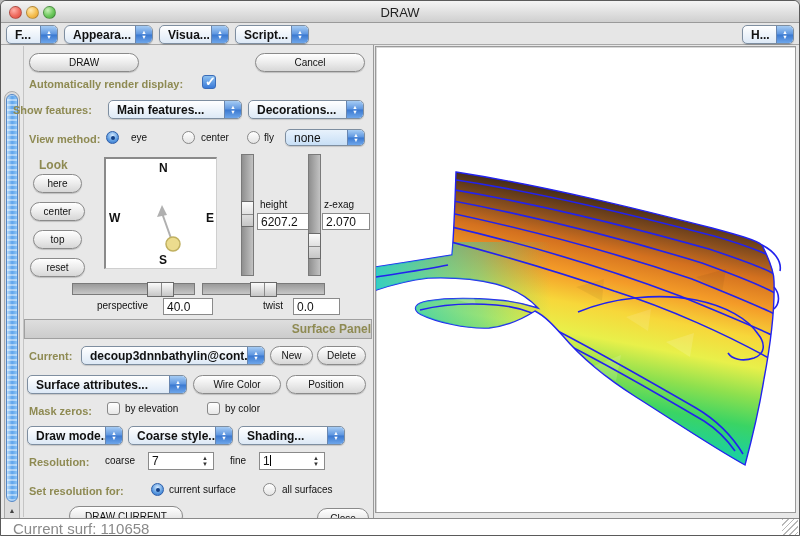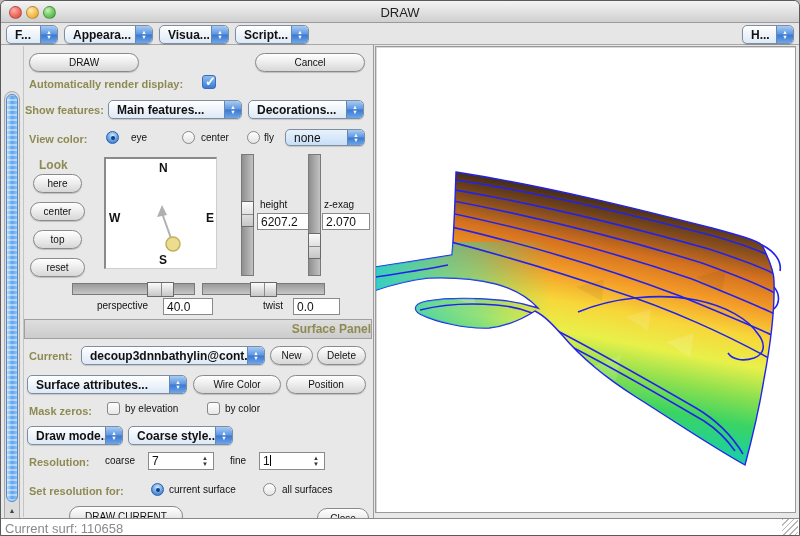--- a/index.html
+++ b/index.html
@@ -89,21 +89,21 @@
   .sbarrows { position:absolute; left:6px; top:462px; width:10px; height:20px; display:flex;
              flex-direction:column; align-items:center; justify-content:space-between; }
   .sbarrows::before { content:"▲"; font-size:7px; color:#444; }
   .sbarrows::after  { content:"▼"; font-size:7px; color:#444; }
   
   .render { position:absolute; left:374px; top:45px; width:421px; height:467px; background:#fff;
             border:1px solid #9a9a9a; box-shadow:inset 1px 1px 0 #d8d8d8; }
   
   .status { position:absolute; left:0; top:517px; width:100%; height:19px; background:#fff;
             border-top:1px solid #8a8a8a; display:flex; align-items:center; }
-  .status span { color:#8a8a8a; font-size:13px; padding-left:4px; }
+  .status span { color:#8a8a8a; font-size:15px; padding-left:12px; }
   .grip { position:absolute; right:1px; top:518px; width:16px; height:16px;
           background:repeating-linear-gradient(135deg, #b8b8b8 0 1px, transparent 1px 4px); }
   .leftpanel { position:absolute; left:0; top:44px; width:373px; height:473px; overflow:hidden;
           border-right:1px solid #9a9a9a; }
   .panelframe { position:absolute; left:22px; top:1px; width:349px; height:471px;
           border-left:1px solid #c4c4c4; }
 </style>
 </head>
 <body>
 
@@ -150,31 +150,31 @@
     <div class="pbtn" style="left:28px;top:8px;width:110px;">
       <span>DRAW</span>
       </div>
     <div class="pbtn" style="left:254px;top:8px;width:110px;">
       <span>Cancel</span>
       </div>
 
     <div class="olive" style="left:28px;top:33px;">Automatically render display:</div>
     <div class="cb checked" style="left:201px;top:30px;"></div>
 
-    <div class="olive" style="left:24px;top:59px;text-align:right;">Show features:</div>
+    <div class="olive" style="left:12px;top:59px;text-align:right;">Show features:</div>
     <div class="popup" style="left:107px;top:55px;width:134px;">
       <span>Main features...</span>
       <span class="stepper"></span>
     </div>
     <div class="popup" style="left:247px;top:55px;width:116px;">
       <span>Decorations...</span>
       <span class="stepper"></span>
     </div>
 
-    <div class="olive" style="left:28px;top:88px;">View color:</div>
+    <div class="olive" style="left:28px;top:88px;">View method:</div>
     <div class="radio sel" style="left:105px;top:86px;"></div>
     <div class="blab" style="left:130px;top:87px;">eye</div>
     <div class="radio" style="left:181px;top:86px;"></div>
     <div class="blab" style="left:200px;top:87px;">center</div>
     <div class="radio" style="left:246px;top:86px;"></div>
     <div class="blab" style="left:263px;top:87px;">fly</div>
     <div class="popup" style="left:284px;top:84px;width:80px;height:17px;background:linear-gradient(#e8f2fc,#c8dff6);">
       <span style="font-weight:normal;">none</span>
       <span class="stepper"></span>
     </div>
@@ -260,20 +260,24 @@
     <div class="blab" style="left:124px;top:358px;">by elevation</div>
     <div class="cb" style="left:206px;top:357px;width:13px;height:13px;"></div>
     <div class="blab" style="left:224px;top:358px;">by color</div>
 
     <div class="popup" style="left:26px;top:381px;width:96px;">
       <span>Draw mode...</span>
       <span class="stepper"></span>
     </div>
     <div class="popup" style="left:127px;top:381px;width:105px;">
       <span>Coarse style...</span>
+      <span class="stepper"></span>
+    </div>
+    <div class="popup" style="left:237px;top:381px;width:107px;">
+      <span>Shading...</span>
       <span class="stepper"></span>
     </div>
 
     <div class="olive" style="left:28px;top:411px;">Resolution:</div>
     <div class="blab" style="left:104px;top:410px;">coarse</div>
     <div class="spin" style="left:147px;top:407px;width:66px;">
       <span>7</span>
       <span class="arrows"></span>
     </div>
     <div class="blab" style="left:229px;top:410px;">fine</div>

